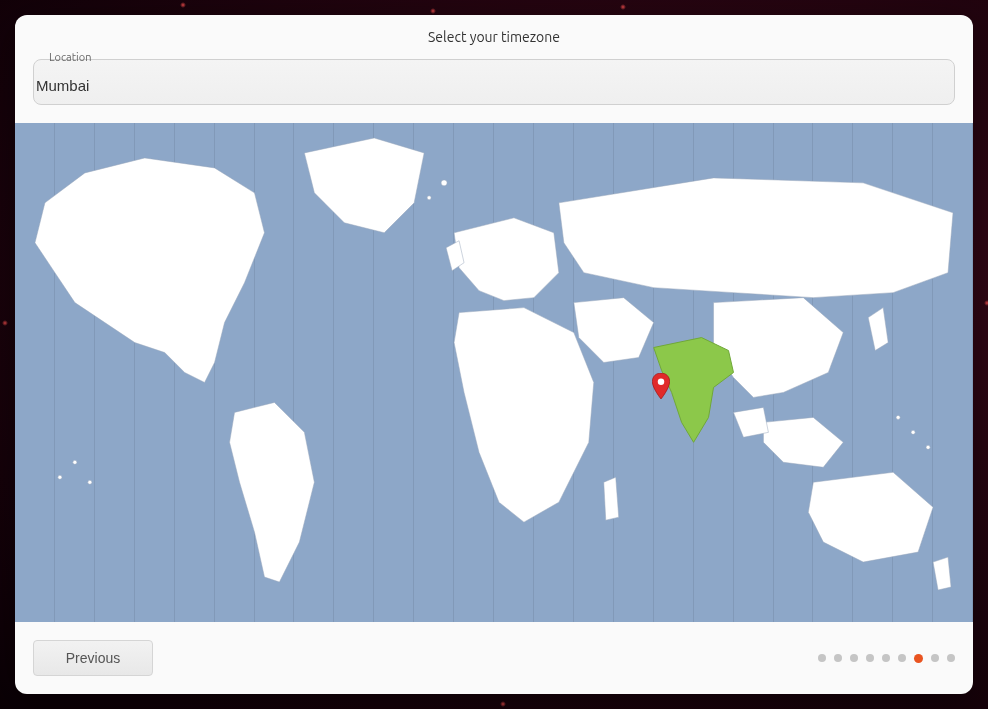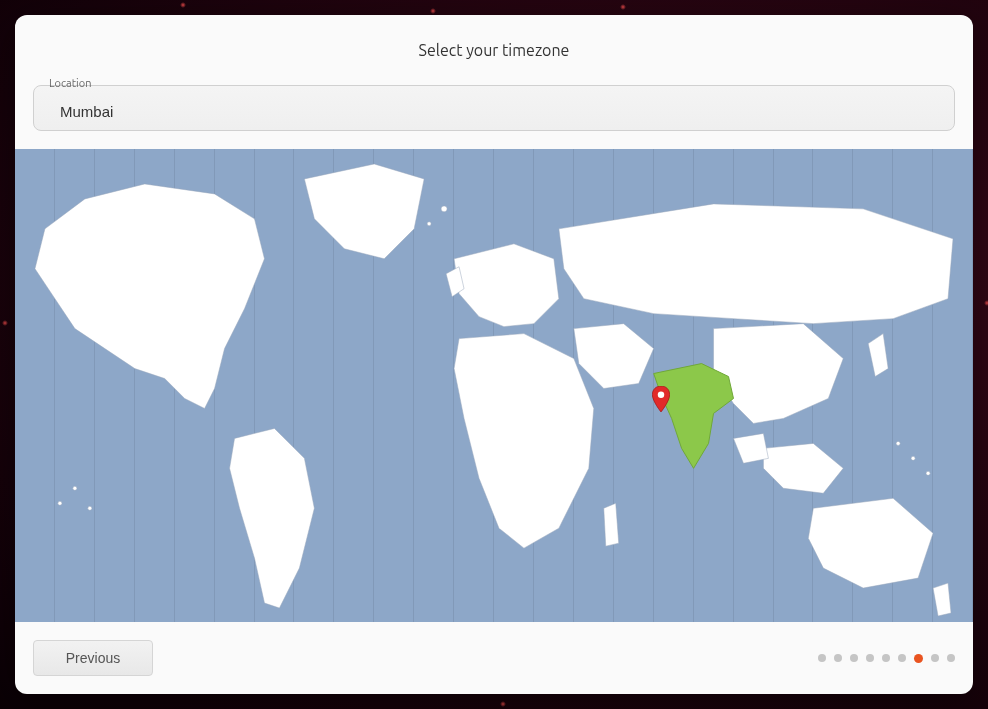--- a/index.html
+++ b/index.html
@@ -23,22 +23,22 @@
       bottom: 15px;
       background: #fafafa;
       border-radius: 12px;
       display: flex;
       flex-direction: column;
       overflow: hidden;
       box-shadow: 0 10px 40px rgba(0,0,0,0.5);
     }
     .dialog-title {
       text-align: center;
-      padding: 26px 0;
-      font-size: 16px;
+      padding: 14px 0;
+      font-size: 14px;
       color: #333;
       font-weight: 400;
     }
     .form-row {
       display: flex;
       gap: 12px;
       padding: 0 18px 18px 18px;
     }
     .field-wrap {
       flex: 1;
@@ -49,21 +49,21 @@
       top: -8px;
       left: 12px;
       font-size: 11px;
       color: #666;
       background: transparent;
       padding: 0 4px;
     }
     .field-input {
       width: 100%;
       height: 46px;
-      padding: 12px 14px 6px 26px;
+      padding: 12px 14px 6px 2px;
       border: 1px solid #d0d0d0;
       border-radius: 8px;
       font-size: 15px;
       color: #333;
       background: linear-gradient(#f4f4f4, #efefef);
       outline: none;
     }
     .map-area {
       flex: 1;
       background: #8da7c8;

